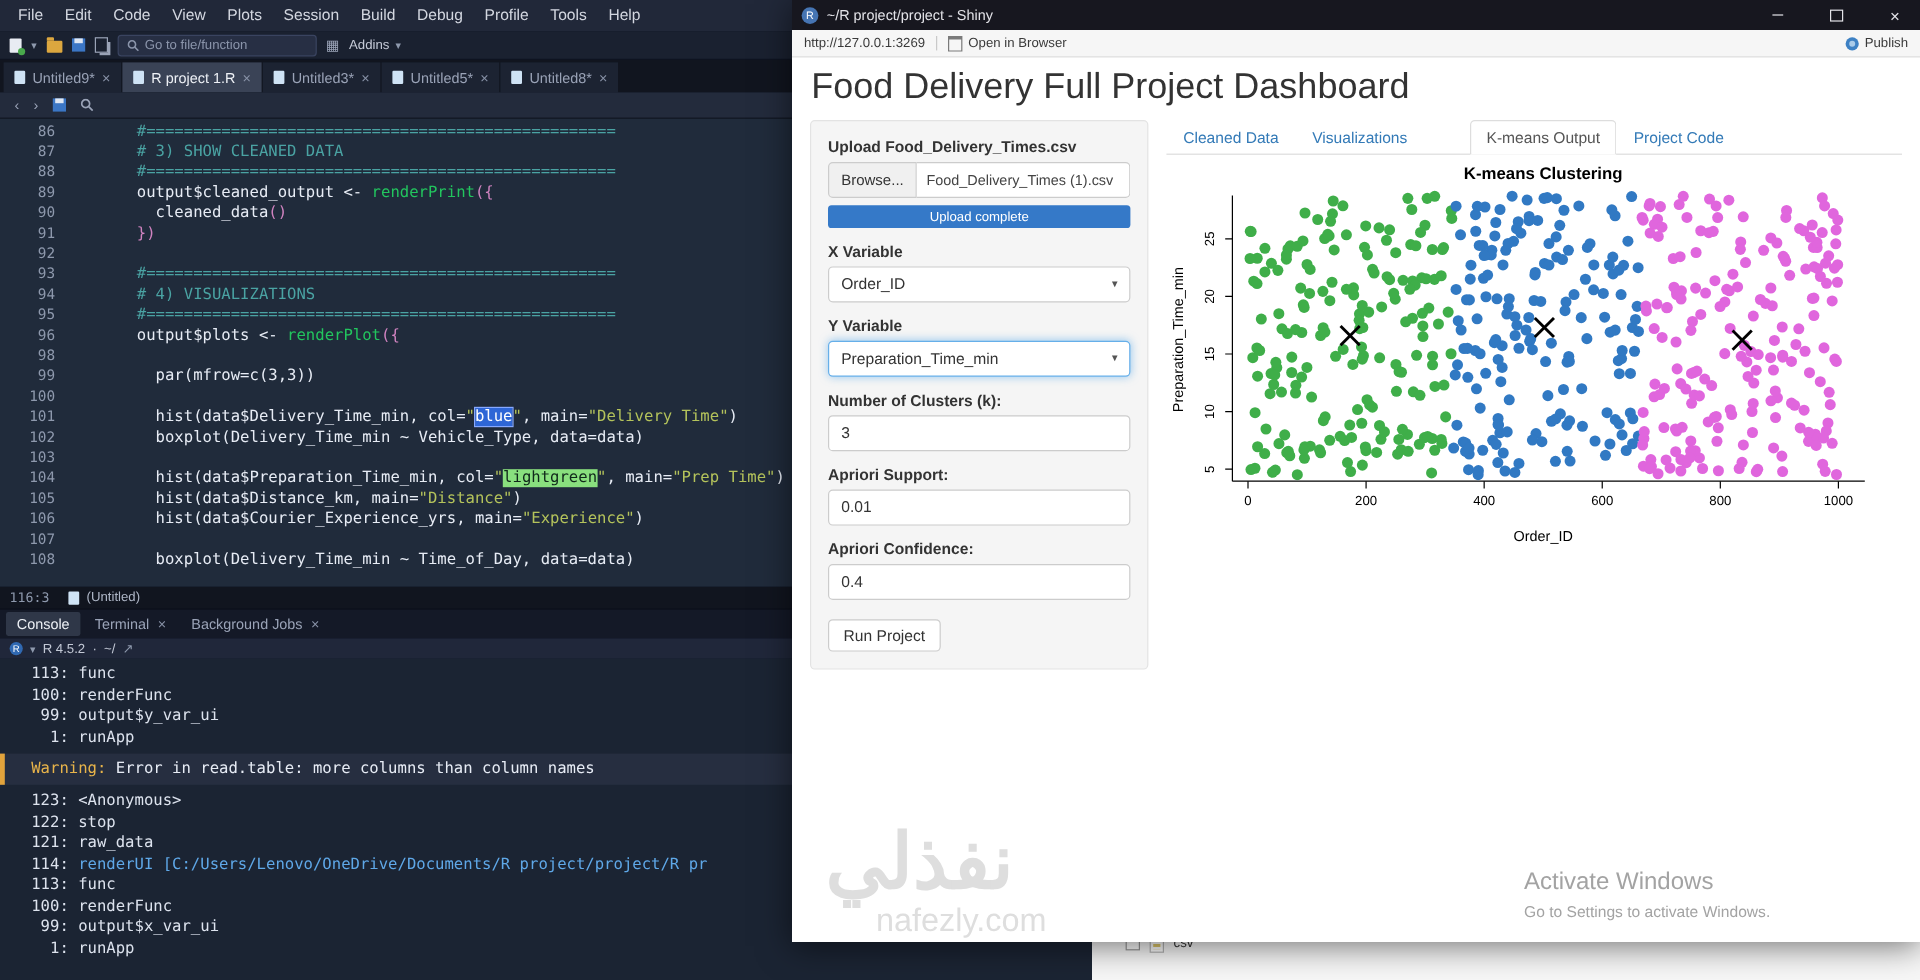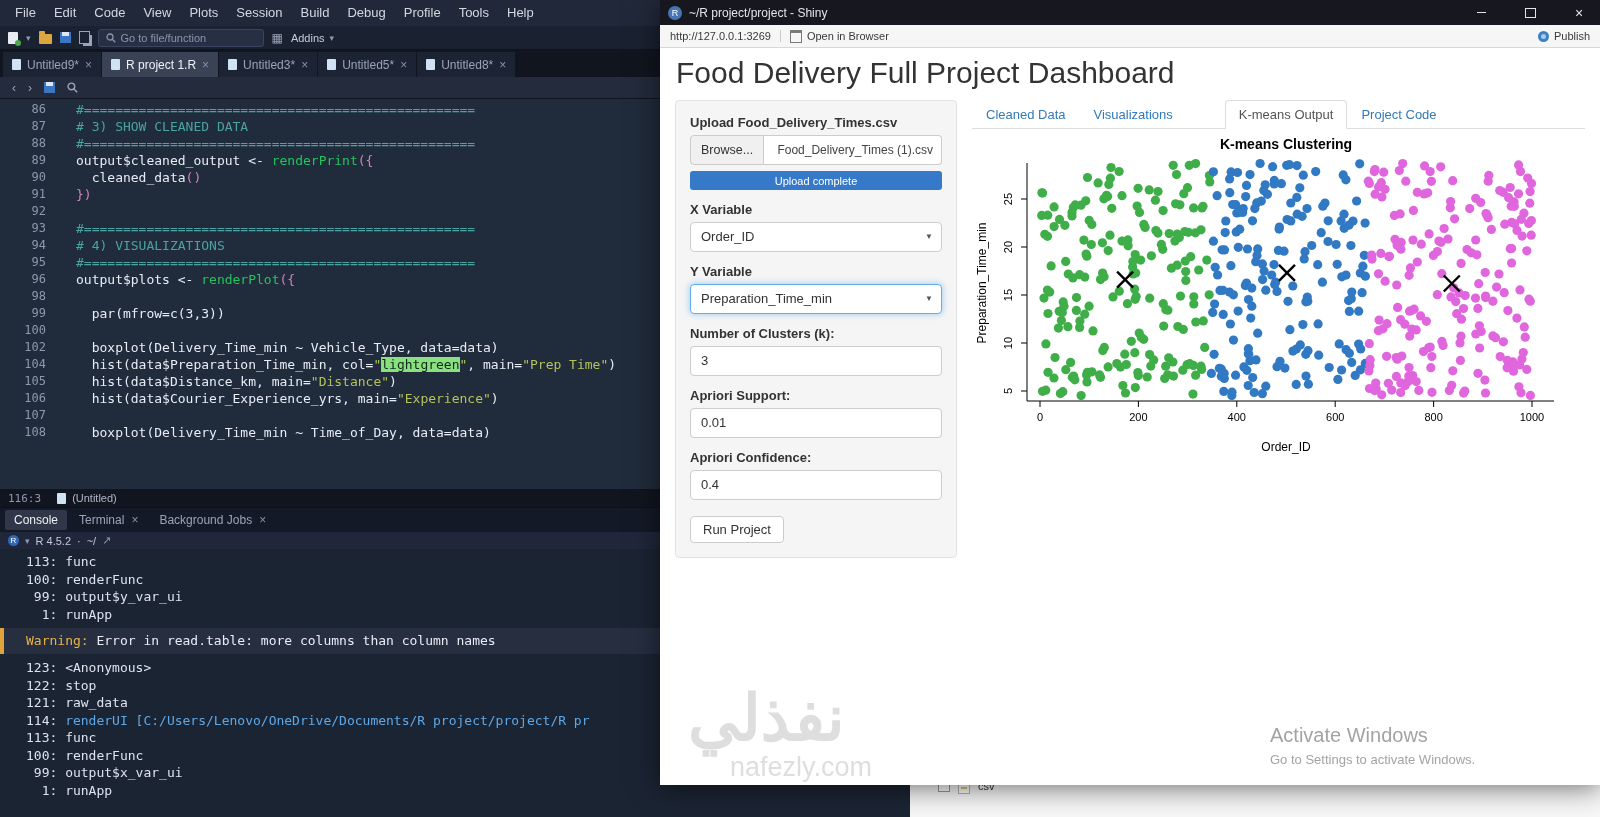--- a/index.html
+++ b/index.html
@@ -27,21 +27,21 @@
   .chk{width:10px;height:10px;border:1px solid #9a9a9a;background:#fff;display:inline-block;}
   .i-sheet{width:10px;height:12px;background:#fff;border:1px solid #b5b5b5;display:inline-block;position:relative;}
   .i-sheet:before{content:"";position:absolute;inset:2px;background:repeating-linear-gradient(#dfc86a 0 2px,#fff 2px 4px);}
   .rs-tabbar{height:27px;background:#11151f;display:flex;align-items:flex-end;padding-left:3px;gap:1px;flex:none;}
   .rs-tab{height:25px;background:#1c2332;color:#9aa3b7;font-size:12px;display:flex;align-items:center;gap:6px;padding:0 9px;}
   .rs-tab.active{background:#3a4356;color:#eef1f6;}
   .tab-doc{width:9px;height:11px;background:#cfe3f5;border-radius:1px;flex:none;}
   .tab-x{color:#8791a6;font-size:12px;}
   .rs-srctoolbar{height:21px;background:#232b3c;border-bottom:1px solid #10151f;display:flex;align-items:center;gap:12px;padding-left:12px;color:#9aa3b7;font-size:12px;flex:none;}
   .rs-editor{height:388px;background:#202b3b;font-family:"DejaVu Sans Mono",monospace;font-size:13px;overflow:hidden;padding-top:2px;flex:none;}
-  .code-line{display:flex;height:17px;line-height:17px;white-space:pre;}
+  .code-line{display:flex;height:17px;line-height:17px;white-space:pre;gap:38px;}
   .gutter{width:46px;text-align:right;color:#8e99ad;flex:none;font-size:12px;}
   .codetxt{padding-left:30px;}
   .tk-c{color:#4aa3a3;}
   .tk-p{color:#e7ecf5;}
   .tk-s{color:#b4c35b;}
   .tk-f{color:#22c55e;}
   .tk-k{color:#d083c0;}
   .tk-hb{background:#2e66d6;color:#fff;outline:1px solid #86a8ff;}
   .tk-hg{background:#89e07e;color:#10281a;}
   .rs-statusbar{height:18px;background:#11151f;display:flex;align-items:center;color:#8e99ad;font-size:11px;font-family:"DejaVu Sans Mono",monospace;padding-left:8px;gap:16px;flex:none;}
@@ -74,21 +74,21 @@
   .pub-icon{width:11px;height:11px;border-radius:50%;background:#3d81c4;position:relative;display:inline-block;}
   .pub-icon:before{content:"";position:absolute;left:3px;top:3px;width:5px;height:5px;border-radius:50%;background:#a9cbe9;}
   .sh-content{flex:1;position:relative;background:#fff;overflow:hidden;}
   .sh-h1{margin:8px 0 10px 16px;font-size:30px;line-height:34px;color:#333;font-weight:400;}
   .sh-body{display:flex;padding:0 15px;gap:15px;}
   .sh-sidebar{width:282px;flex:none;background:#f5f5f5;border:1px solid #e3e3e3;border-radius:4px;padding:14px;box-sizing:border-box;}
   .lbl{font-size:13px;font-weight:bold;color:#333;margin:12px 0 5px 0;}
   .lbl.first{margin-top:0;}
   .filerow{display:flex;height:30px;}
   .browse{flex:none;background:#f0f0f0;border:1px solid #ccc;border-radius:4px 0 0 4px;padding:0 10px;line-height:28px;font-size:12.5px;color:#333;}
-  .fname{flex:1;background:#fff;border:1px solid #ccc;border-left:none;border-radius:0 4px 4px 0;padding:0 8px;line-height:28px;font-size:12px;color:#444;white-space:nowrap;overflow:hidden;text-align:right;}
+  .fname{flex:1;background:#fff;border:1px solid #ccc;border-left:none;border-radius:0 4px 4px 0;padding:0 8px;line-height:28px;font-size:12px;color:#444;white-space:nowrap;overflow:hidden;}
   .progress{margin-top:6px;height:19px;background:#3579c8;border-radius:3px;color:#fff;font-size:11px;display:flex;align-items:center;justify-content:center;}
   .sel{position:relative;height:30px;background:#fff;border:1px solid #ccc;border-radius:4px;padding:0 24px 0 10px;line-height:28px;font-size:13px;color:#333;box-sizing:border-box;}
   .sel.focused{border-color:#66afe9;box-shadow:0 0 7px rgba(102,175,233,.65);}
   .sel .caret{position:absolute;right:8px;top:0;font-size:8px;color:#555;line-height:28px;}
   .inp{height:30px;background:#fff;border:1px solid #ccc;border-radius:4px;padding:0 10px;line-height:28px;font-size:13px;color:#333;box-sizing:border-box;}
   .runbtn{display:inline-block;margin-top:16px;background:#fff;border:1px solid #ccc;border-radius:4px;padding:5px 12px;font-size:13px;color:#333;}
   .sh-main{flex:1;min-width:0;}
   .sh-tabs{display:flex;border-bottom:1px solid #ddd;}
   .sh-tab{padding:6px 13px;font-size:13px;color:#337ab7;border:1px solid transparent;border-radius:4px 4px 0 0;margin-bottom:-1px;}
   .sh-tab.active{color:#555;background:#fff;border-color:#ddd #ddd #fff;margin-left:38px;}
@@ -189,21 +189,23 @@
             <div class="code-line"><span class="gutter">90</span><span class="codetxt"><span class="tk-p">  cleaned_data</span><span class="tk-k">()</span></span></div>
             <div class="code-line"><span class="gutter">91</span><span class="codetxt"><span class="tk-k">})</span></span></div>
             <div class="code-line"><span class="gutter">92</span><span class="codetxt"></span></div>
             <div class="code-line"><span class="gutter">93</span><span class="codetxt"><span class="tk-c">#==================================================</span></span></div>
             <div class="code-line"><span class="gutter">94</span><span class="codetxt"><span class="tk-c"># 4) VISUALIZATIONS</span></span></div>
             <div class="code-line"><span class="gutter">95</span><span class="codetxt"><span class="tk-c">#==================================================</span></span></div>
             <div class="code-line"><span class="gutter">96</span><span class="codetxt"><span class="tk-p">output$plots &lt;- </span><span class="tk-f">renderPlot</span><span class="tk-k">({</span></span></div>
             <div class="code-line"><span class="gutter">98</span><span class="codetxt"></span></div>
             <div class="code-line"><span class="gutter">99</span><span class="codetxt"><span class="tk-p">  par(mfrow=c(3,3))</span></span></div>
             <div class="code-line"><span class="gutter">100</span><span class="codetxt"></span></div>
+            <div class="code-line"><span class="gutter">101</span><span class="codetxt"><span class="tk-p">  hist(data$Delivery_Time_min, col=</span><span class="tk-s">"</span><span class="tk-hb">blue</span><span class="tk-s">"</span><span class="tk-p">, main=</span><span class="tk-s">"Delivery Time"</span><span class="tk-p">)</span></span></div>
             <div class="code-line"><span class="gutter">102</span><span class="codetxt"><span class="tk-p">  boxplot(Delivery_Time_min ~ Vehicle_Type, data=data)</span></span></div>
+            <div class="code-line"><span class="gutter">103</span><span class="codetxt"></span></div>
             <div class="code-line"><span class="gutter">104</span><span class="codetxt"><span class="tk-p">  hist(data$Preparation_Time_min, col=</span><span class="tk-s">"</span><span class="tk-hg">lightgreen</span><span class="tk-s">"</span><span class="tk-p">, main=</span><span class="tk-s">"Prep Time"</span><span class="tk-p">)</span></span></div>
             <div class="code-line"><span class="gutter">105</span><span class="codetxt"><span class="tk-p">  hist(data$Distance_km, main=</span><span class="tk-s">"Distance"</span><span class="tk-p">)</span></span></div>
             <div class="code-line"><span class="gutter">106</span><span class="codetxt"><span class="tk-p">  hist(data$Courier_Experience_yrs, main=</span><span class="tk-s">"Experience"</span><span class="tk-p">)</span></span></div>
             <div class="code-line"><span class="gutter">107</span><span class="codetxt"></span></div>
             <div class="code-line"><span class="gutter">108</span><span class="codetxt"><span class="tk-p">  boxplot(Delivery_Time_min ~ Time_of_Day, data=data)</span></span></div>
           </div>
 
         <div class="rs-statusbar">
           <span>116:3</span>
           <span class="doc-chip">

